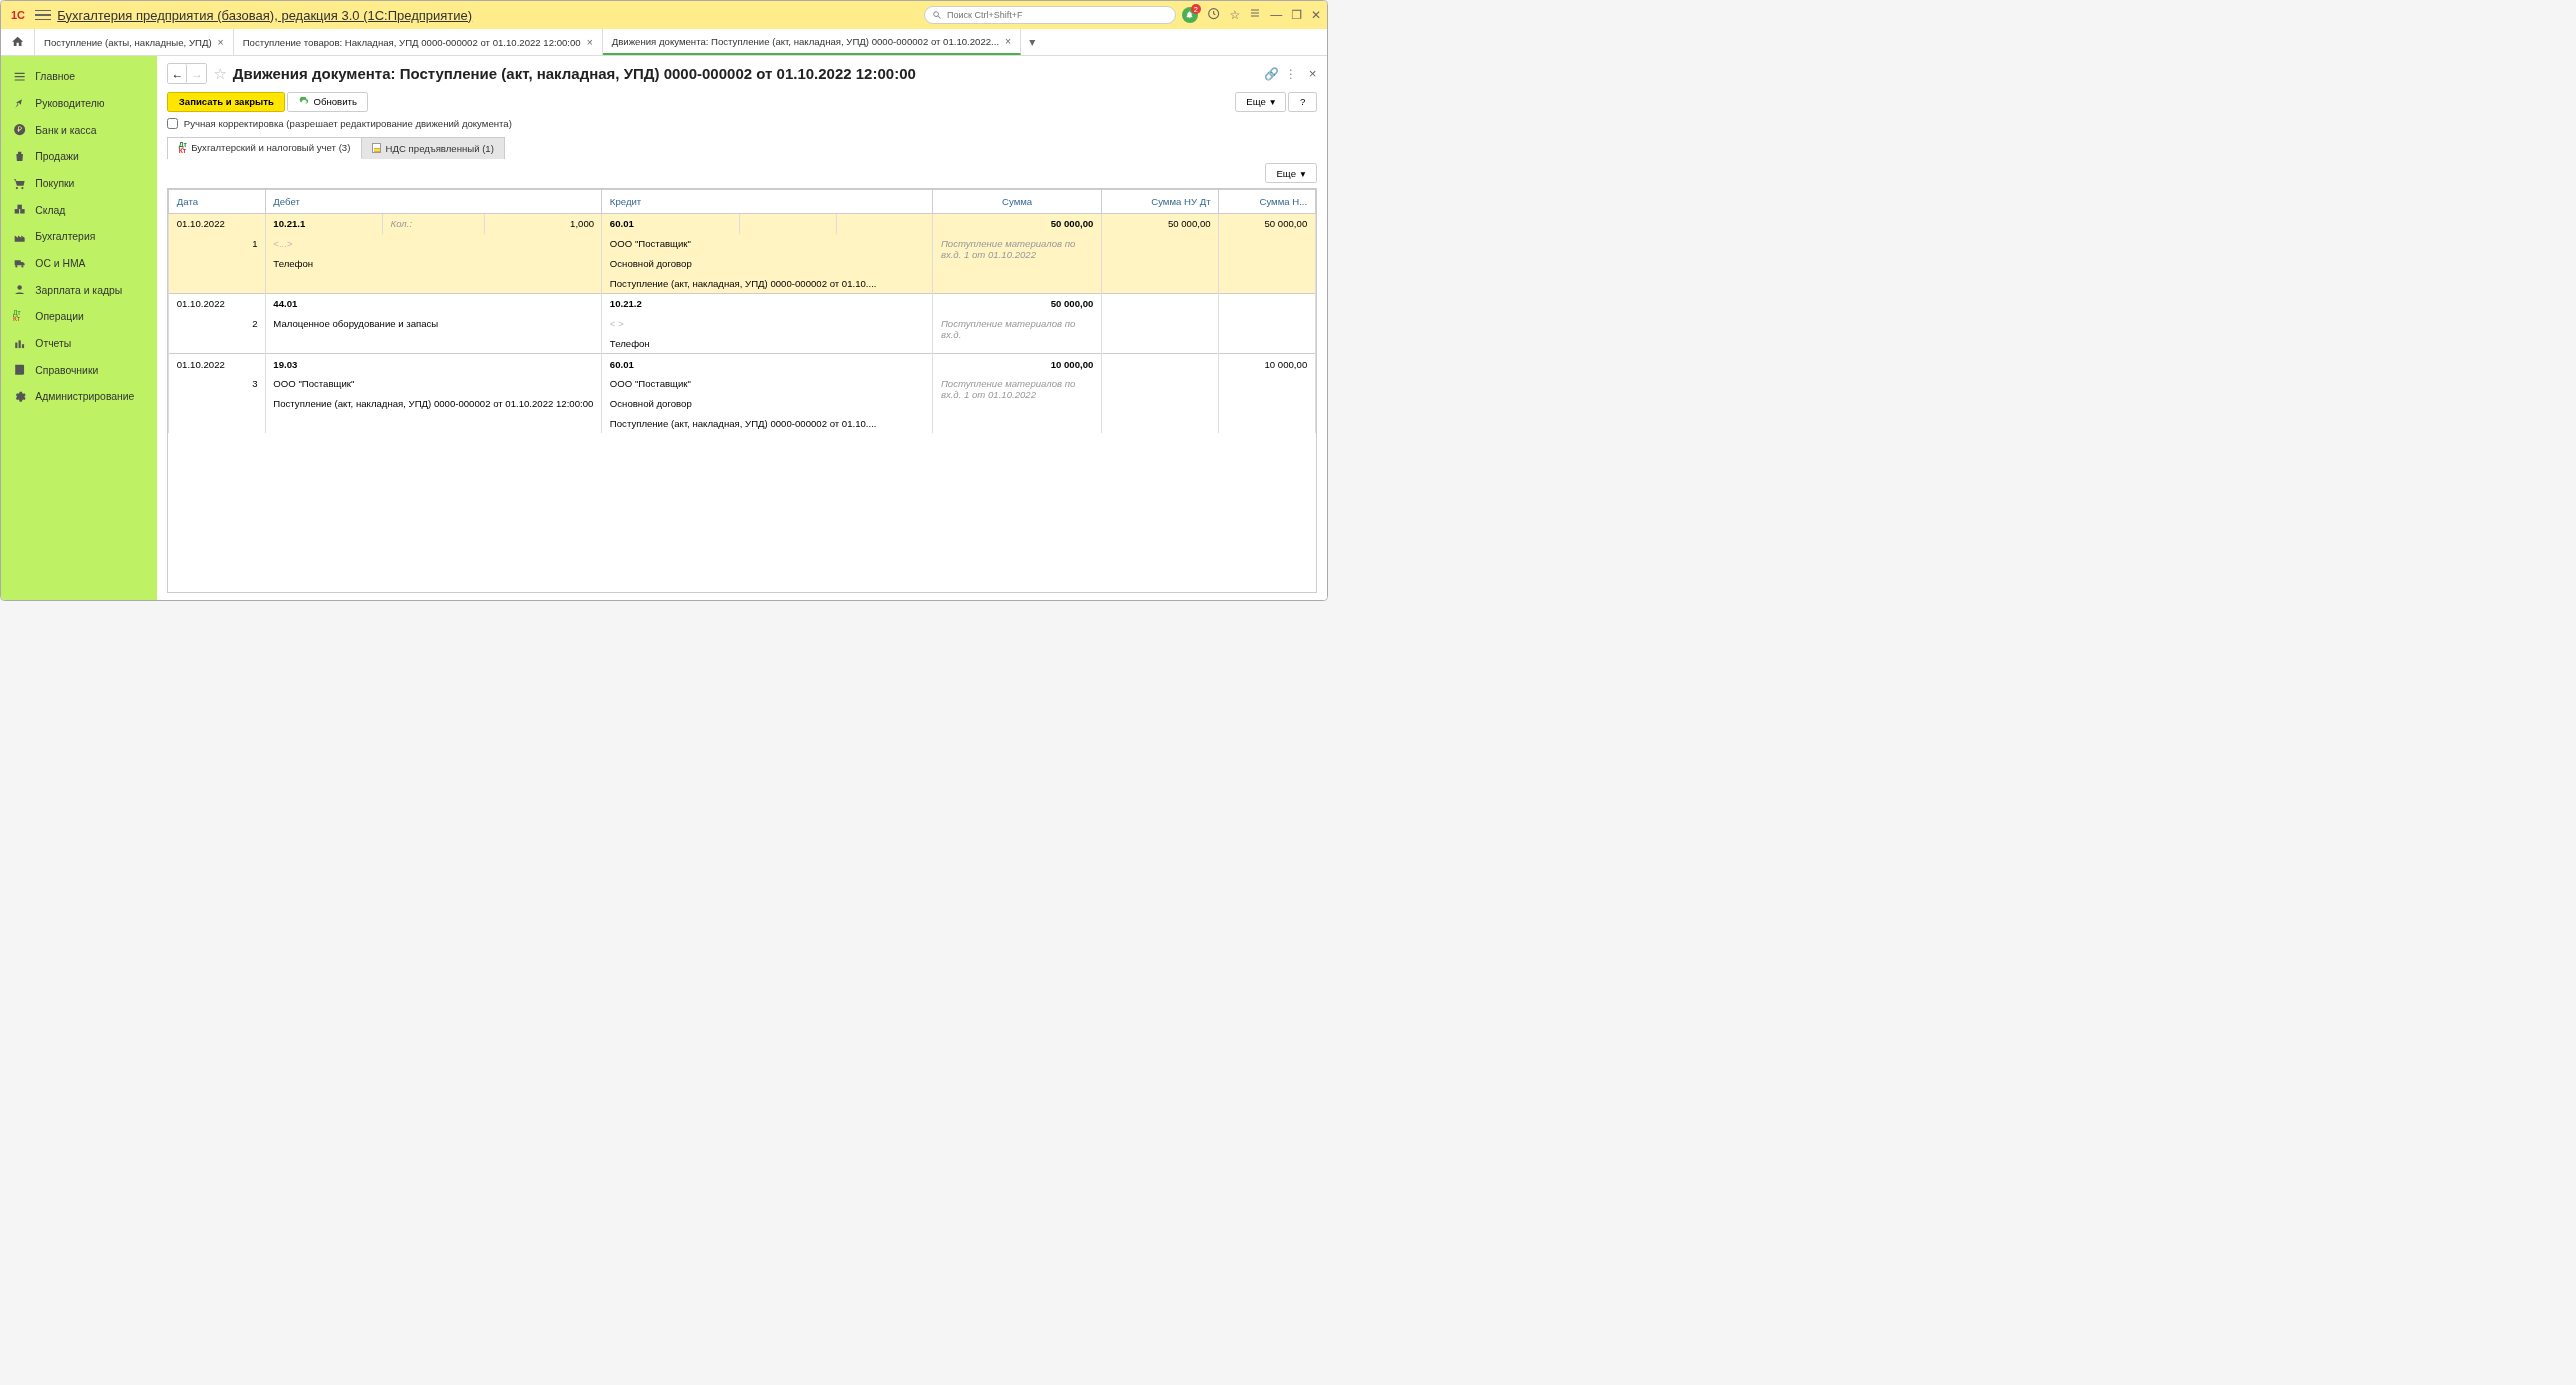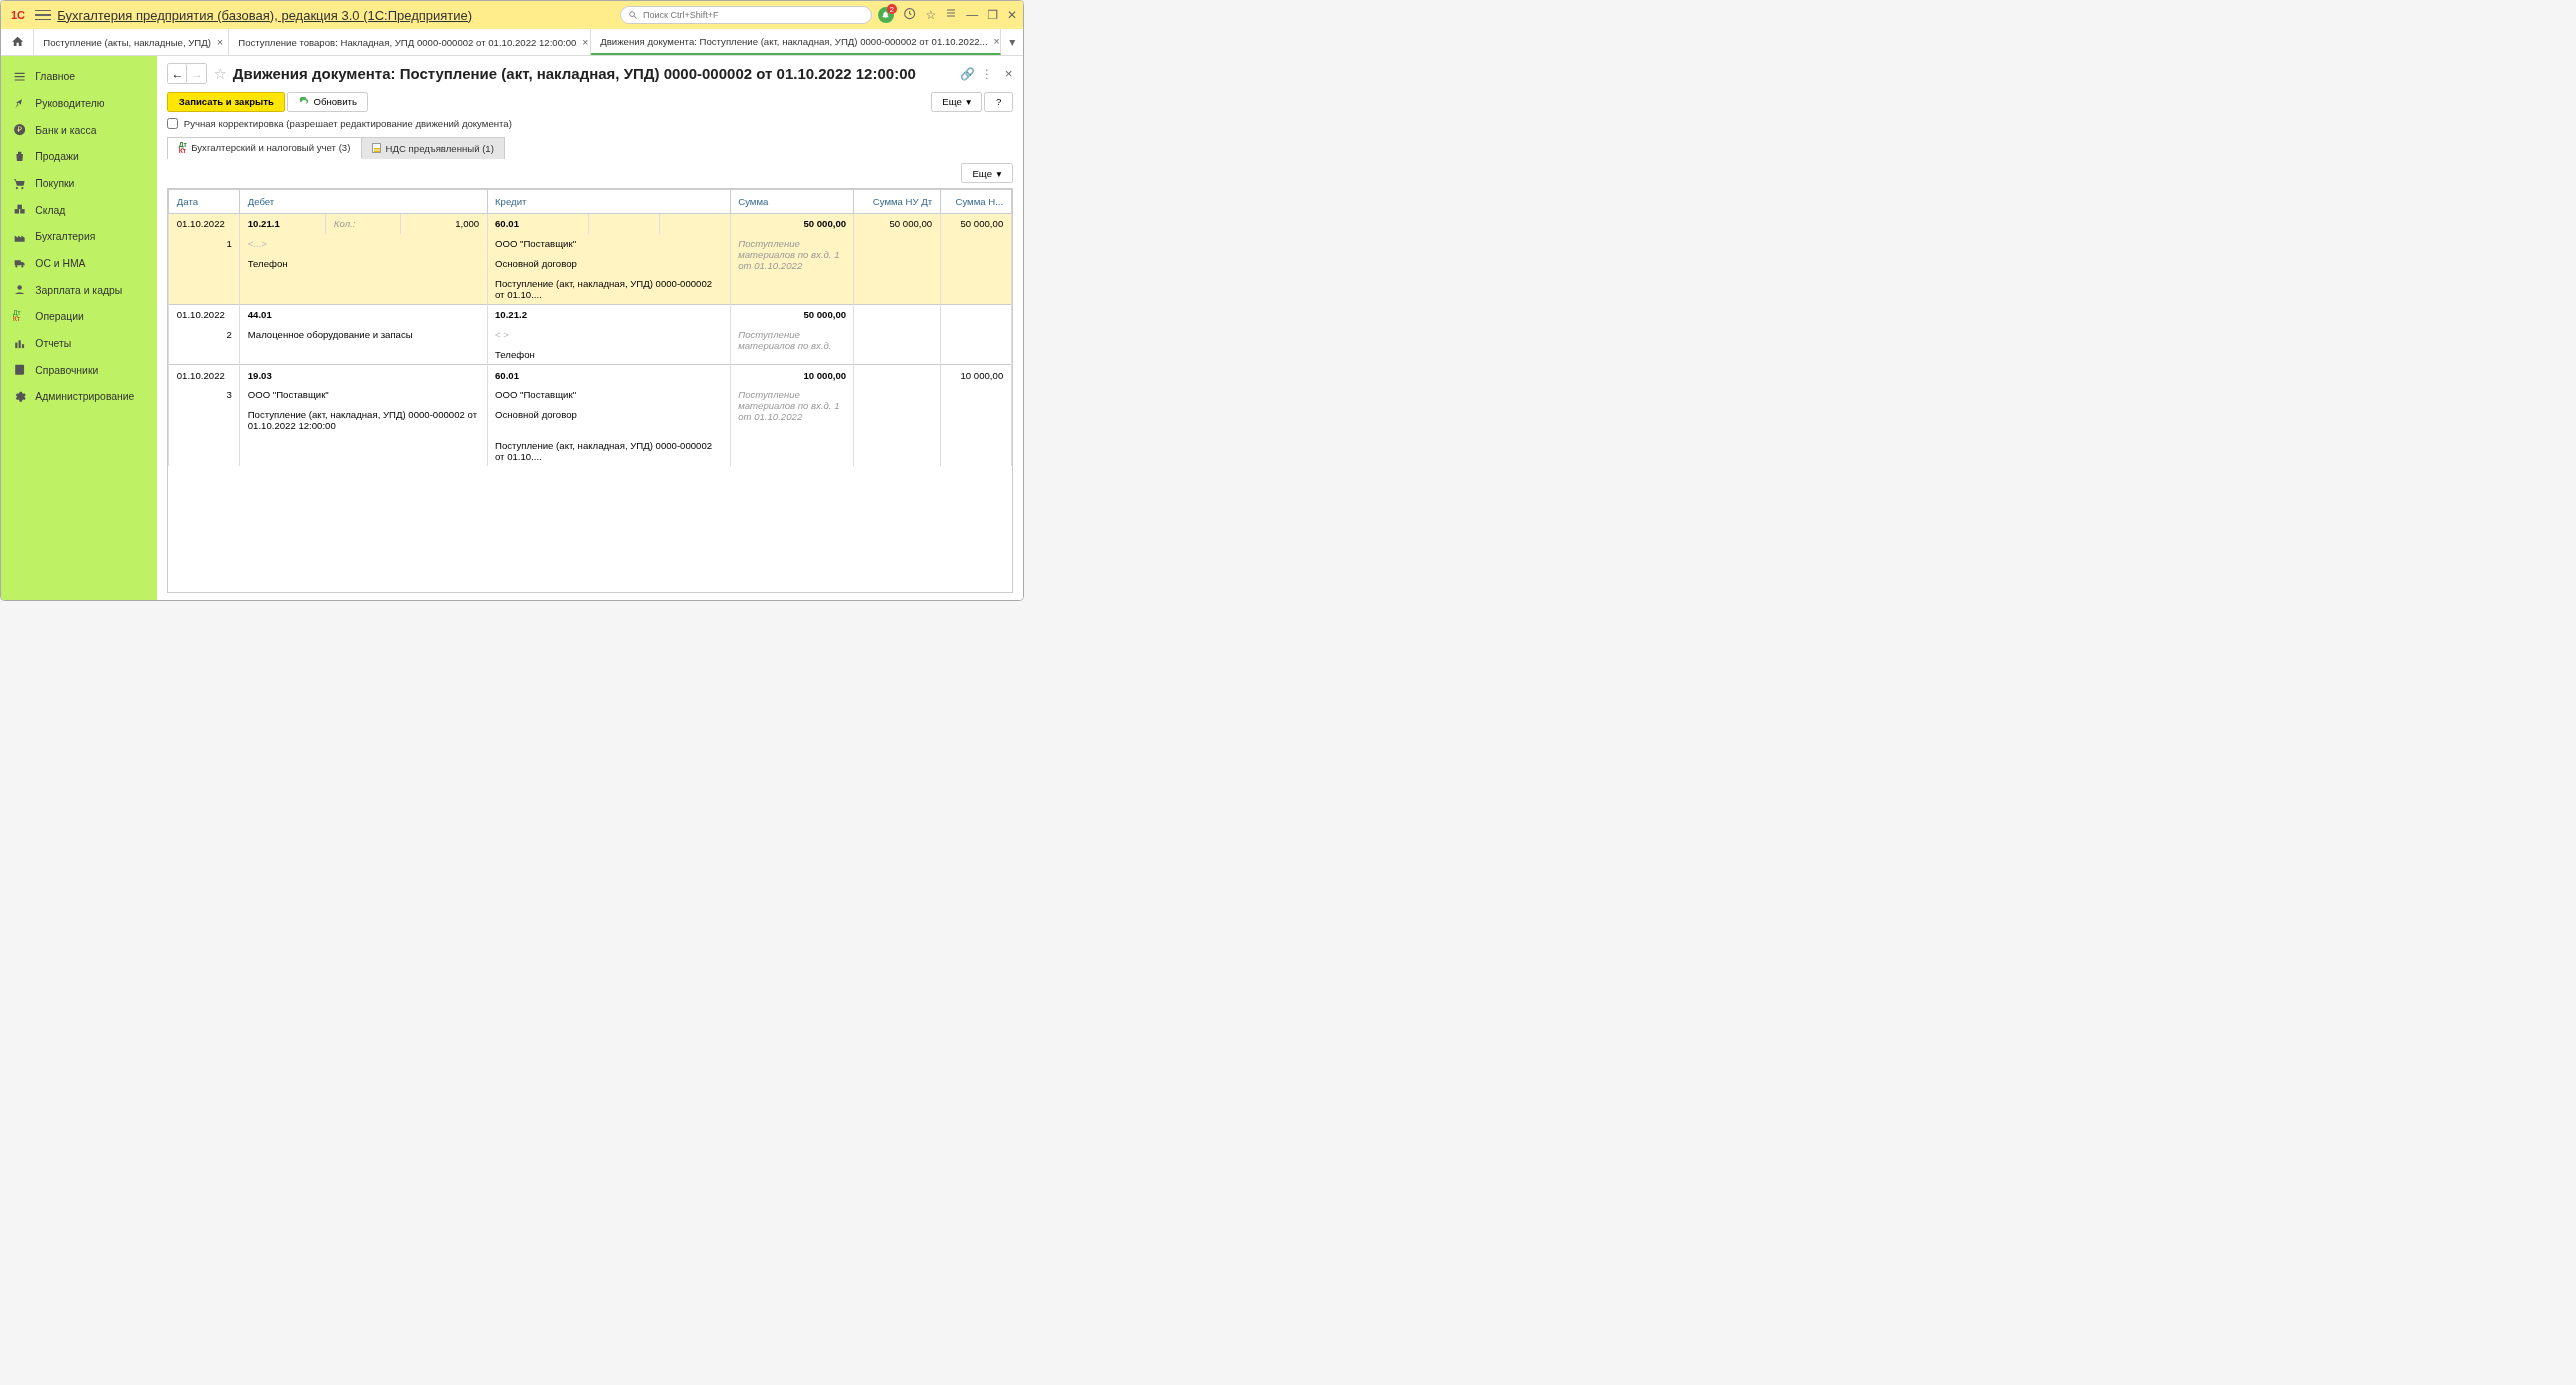--- a/index.html
+++ b/index.html
@@ -1,17 +1,17 @@
 <!DOCTYPE html>
 <html style="font-size:12px"><head>
 <meta charset="utf-8">
 <style>
 * { margin: 0; padding: 0; box-sizing: border-box; font-family: Arial, sans-serif; }
 body { background: #f5f5f5; overflow: hidden; }
-.window { width: 1024px; height: 601px; background: #fff; border: 0.7px solid #aaa; border-radius: 4.4px; overflow: hidden; display: flex; flex-direction: column; }
+.window { width: 1328px; height: 601px; background: #fff; border: 0.7px solid #aaa; border-radius: 4.4px; overflow: hidden; display: flex; flex-direction: column; }
 .titlebar { height: 28px; background: #ffec8b; display: flex; align-items: center; padding: 0 6px; gap: 6px; }
 .logo { width: 22px; height: 16.3px; display: flex; align-items: center; justify-content: center; font-weight: bold; color: #d62828; font-size: 11px; }
 .hamburger { width: 16.3px; height: 16.3px; display: flex; flex-direction: column; justify-content: center; gap: 3px; cursor: pointer; }
 .hamburger span { height: 1.5px; background: #666; }
 .title-text { flex: 1; font-size: 13px; color: #333; text-decoration: underline; }
 .search-box { width: 252px; height: 18px; background: #fff; border: 0.7px solid #ccc; border-radius: 9px; display: flex; align-items: center; padding: 0 7.4px; }
 .search-box svg { width: 10.4px; height: 10.4px; fill: #888; }
 .search-box input { border: none; outline: none; flex: 1; font-size: 9px; margin-left: 4.4px; color: #aaa; }
 .title-icons { display: flex; align-items: center; gap: 9px; }
 .title-icons > span { cursor: pointer; color: #666; font-size: 12px; position: relative; }
@@ -288,21 +288,21 @@
               <col style="width:70px">
               <col style="width:122px">
             <col style="width:85px">
               <col style="width:70px">
           </colgroup>
           <thead>
             <tr>
               <th>Дата</th>
               <th colspan="3">Дебет</th>
               <th colspan="3">Кредит</th>
-              <th class="num-right" style="text-align:left"><span>Сумма</span></th>
+              <th class="num-right" style="text-align:center"><span>Сумма</span></th>
               <th class="num-right">Сумма НУ Дт</th>
               <th class="num-right">Сумма Н...</th>
             </tr>
           </thead>
           <tbody>
 
             <tr class="group-0 first">
               <td><span>01.10.2022</span></td>
               <td class="bold"><span>10.21.1</span></td>
               <td><span class="muted">Кол.:</span></td>

